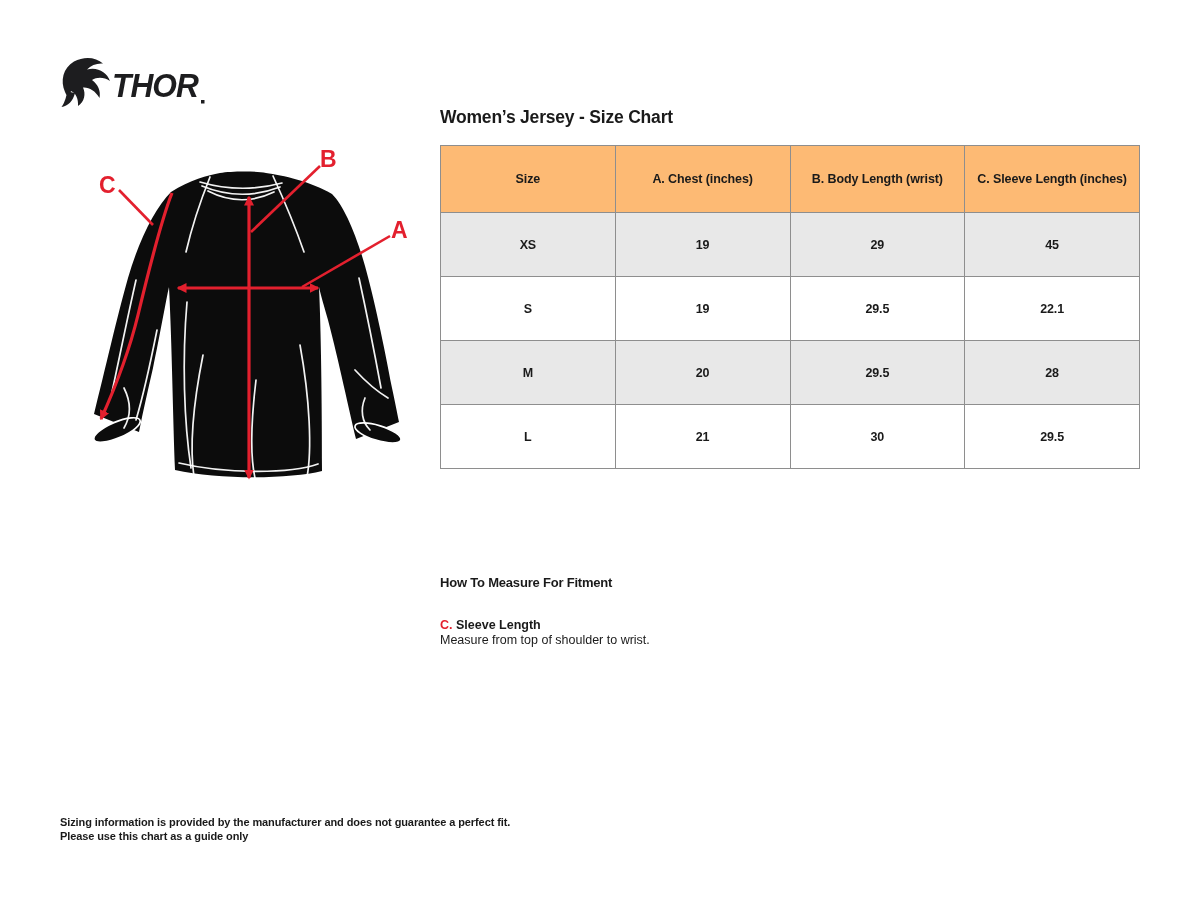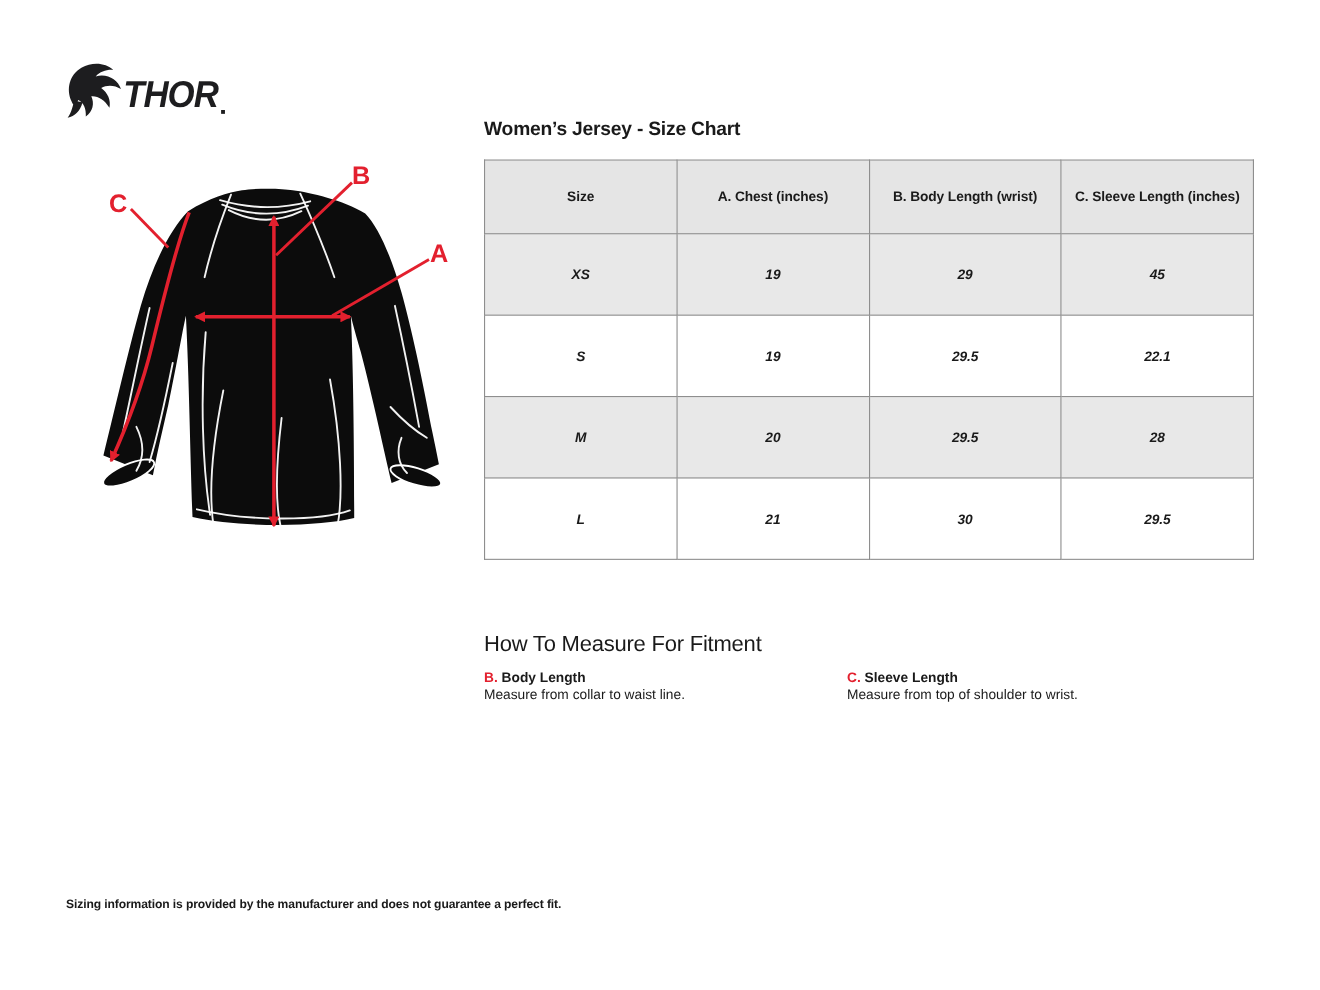--- a/index.html
+++ b/index.html
@@ -33,27 +33,27 @@
   table.size-table {
     position: absolute; left: 440px; top: 145px; width: 700px;
     border-collapse: collapse; table-layout: fixed;
   }
   .size-table th, .size-table td {
     border: 1px solid #8e8e8e;
     text-align: center; vertical-align: middle;
     font-size: 12.5px; font-weight: bold; letter-spacing: -0.1px;
     color: #1a1a1a;
   }
-  .size-table th { height: 67px; background: #e5e5e5; font-weight: bold; }
-  .size-table td { height: 74px; background: #ffffff; font-style: italic; }
+  .size-table th { height: 67px; background: #fdba74; font-weight: bold; }
+  .size-table td { height: 64px; background: #ffffff; }
   .size-table tbody tr:nth-child(odd) td { background: #e8e8e8; }
 
   
   .measure { position: absolute; left: 440px; top: 575px; width: 700px; }
-  .measure-title { font-size: 20px; font-weight: normal; letter-spacing: -0.2px; margin-bottom: 11px; }
+  .measure-title { font-size: 13px; font-weight: bold; letter-spacing: -0.2px; margin-bottom: 28px; }
   .measure-grid {
     display: grid; grid-template-columns: 330px 330px; column-gap: 0;
     row-gap: 15px;
   }
   .measure-item { line-height: 14px; }
   .measure-label { font-size: 12.5px; font-weight: bold; }
   .measure-key { color: #e3202e; }
   .measure-desc { font-size: 12.5px; font-weight: normal; margin-top: 1px; }
 
   
@@ -183,30 +183,24 @@
       <td>29.5</td>
     </tr>
   </tbody>
 </table>
 
 <div class="measure">
   <h2 class="measure-title">How To Measure For Fitment</h2>
   <div class="measure-grid">
     <div class="measure-item">
       <div class="measure-label">
-        <span class="measure-key">B.</span>
-        <span>Body Length</span>
-      </div>
-      <div class="measure-desc">Measure from collar to waist line.</div>
-    </div>
-    <div class="measure-item">
-      <div class="measure-label">
         <span class="measure-key">C.</span>
         <span>Sleeve Length</span>
       </div>
       <div class="measure-desc">Measure from top of shoulder to wrist.</div>
     </div>
   </div>
 </div>
 
 <div class="footer">
   <div>Sizing information is provided by the manufacturer and does not guarantee a perfect fit.</div>
+  <div>Please use this chart as a guide only</div>
 </div>
 
 </body></html>

